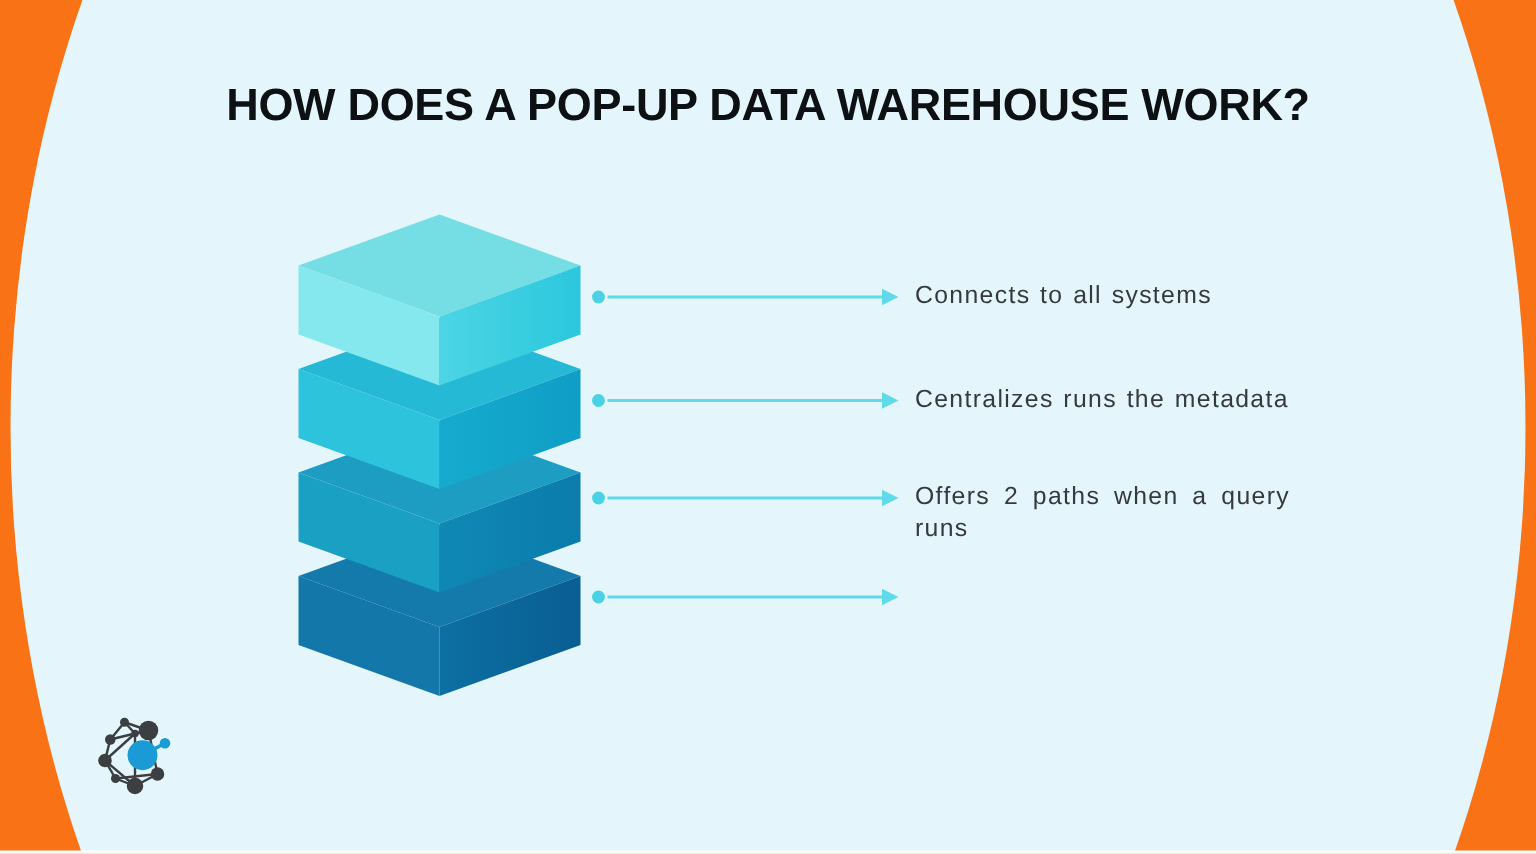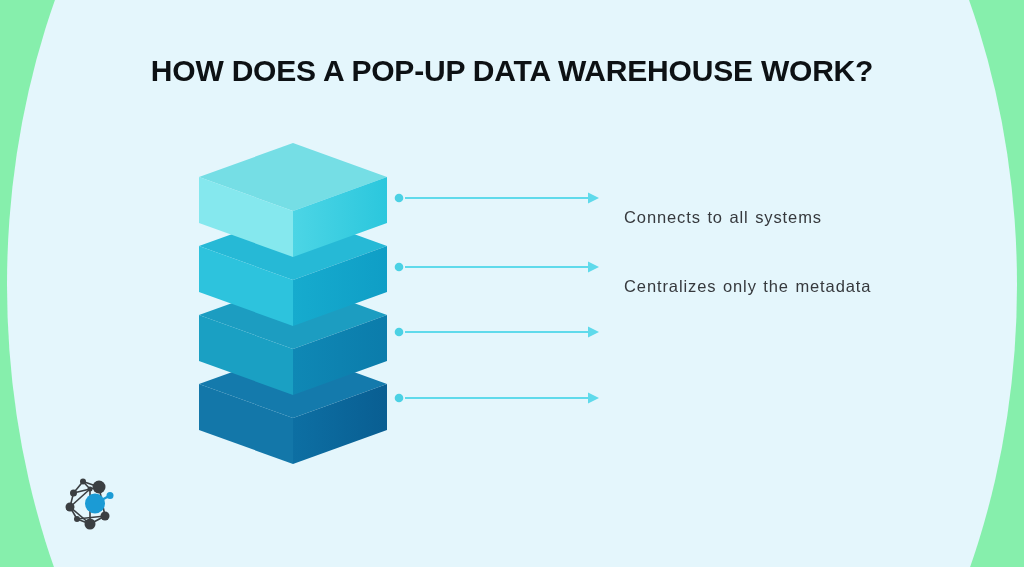--- a/index.html
+++ b/index.html
@@ -1,37 +1,37 @@
 <!DOCTYPE html>
 <html><head>
 <meta charset="utf-8">
 <style>
   html,body{margin:0;padding:0;}
   .canvas{
     position:relative;width:1024px;height:569px;overflow:hidden;
-    background:#86efac;
+    background:#f97316;
     font-family:"Liberation Sans",sans-serif;
   }
   .bg-shape{
     position:absolute;left:7px;top:-385px;width:1010px;height:1340px;
     border-radius:50%;background:#e4f6fc;
   }
   .bottom-strip{
     position:absolute;left:0;bottom:0;width:1024px;height:2px;background:#ffffff;
   }
   .title{
     position:absolute;top:54px;left:0;width:1024px;margin:0;
     text-align:center;font-size:30px;font-weight:bold;
     letter-spacing:-0.2px;color:#0d1114;
   }
   .diagram{position:absolute;left:0;top:0;}
   .ann{
-    position:absolute;left:624px;
+    position:absolute;left:610px;
     font-size:16.5px;line-height:21px;color:#36393d;
-    letter-spacing:0.9px;word-spacing:1px;margin-top:20px;
+    letter-spacing:0.9px;word-spacing:1px;
   }
   .ann-1{top:187px;white-space:nowrap;}
   .ann-2{top:256px;white-space:nowrap;}
   .ann-3{top:321px;width:250px;text-align:justify;}
   .ann-4{top:387px;width:250px;}
   .logo{position:absolute;left:64px;top:474px;}
 </style>
 </head>
 <body>
 
@@ -99,21 +99,22 @@
       <polygon points="588,326.5 599,332 588,337.5" fill="#5fdaeb"></polygon>
     </g>
     <g>
       <circle cx="399" cy="398" r="4.3" fill="#4bd1e4"></circle>
       <line x1="405" y1="398" x2="588" y2="398" stroke-width="2" stroke="#5fdaeb"></line>
       <polygon points="588,392.5 599,398 588,403.5" fill="#5fdaeb"></polygon>
     </g>
   </svg>
 
   <div class="ann ann-1">Connects to all systems</div>
-  <div class="ann ann-2">Centralizes only the metadata</div>
+  <div class="ann ann-2">Centralizes runs the metadata</div>
+  <div class="ann ann-3">Offers 2 paths when a query runs</div>
 
   <svg class="logo" width="56" height="56" viewBox="0 0 56 56">
     <g fill="none" stroke-width="1.6" stroke="#3b3f42">
       <line x1="19" y1="7.5" x2="35" y2="13"></line>
       <line x1="19" y1="7.5" x2="9.5" y2="19"></line>
       <line x1="19" y1="7.5" x2="26" y2="15"></line>
       <line x1="26" y1="15" x2="35" y2="13"></line>
       <line x1="9.5" y1="19" x2="26" y2="15"></line>
       <line x1="9.5" y1="19" x2="6" y2="33"></line>
       <line x1="6" y1="33" x2="26" y2="15"></line>

